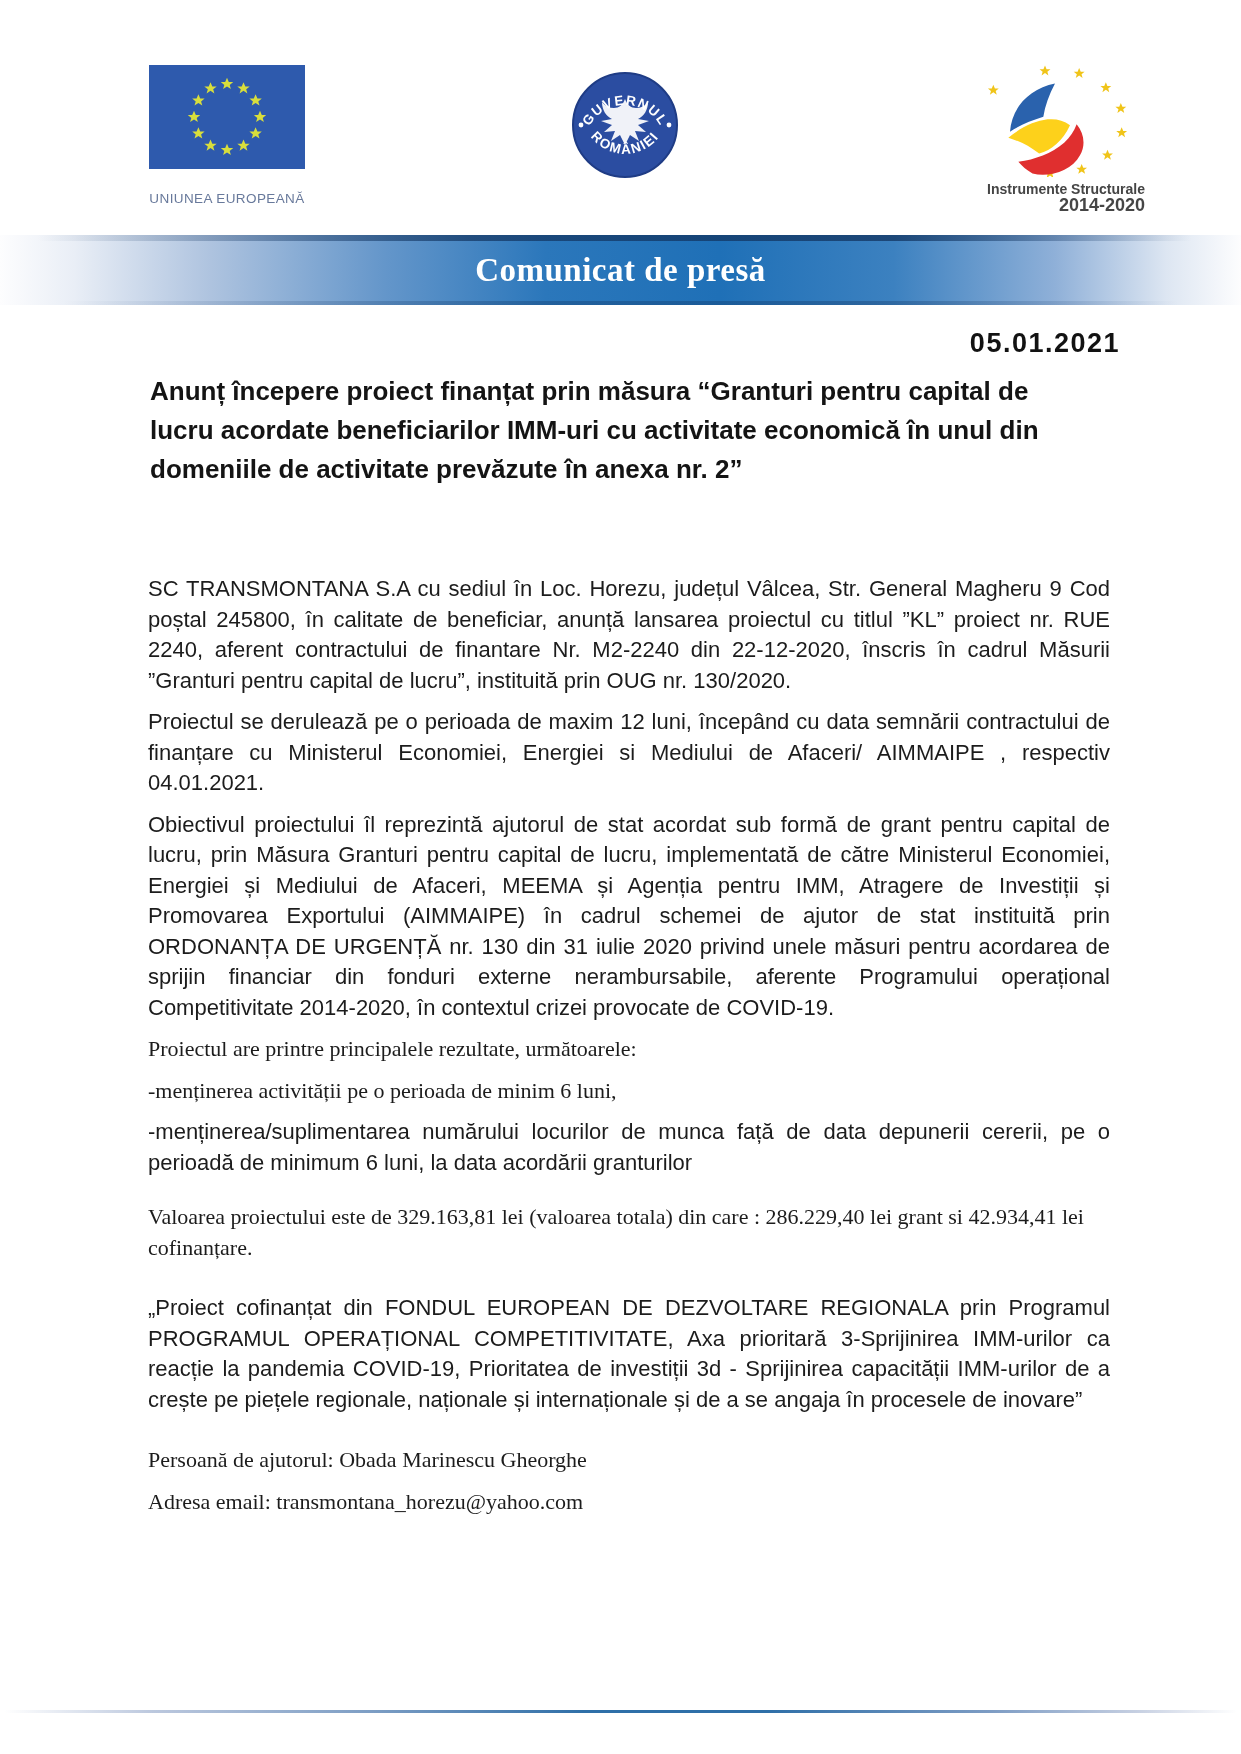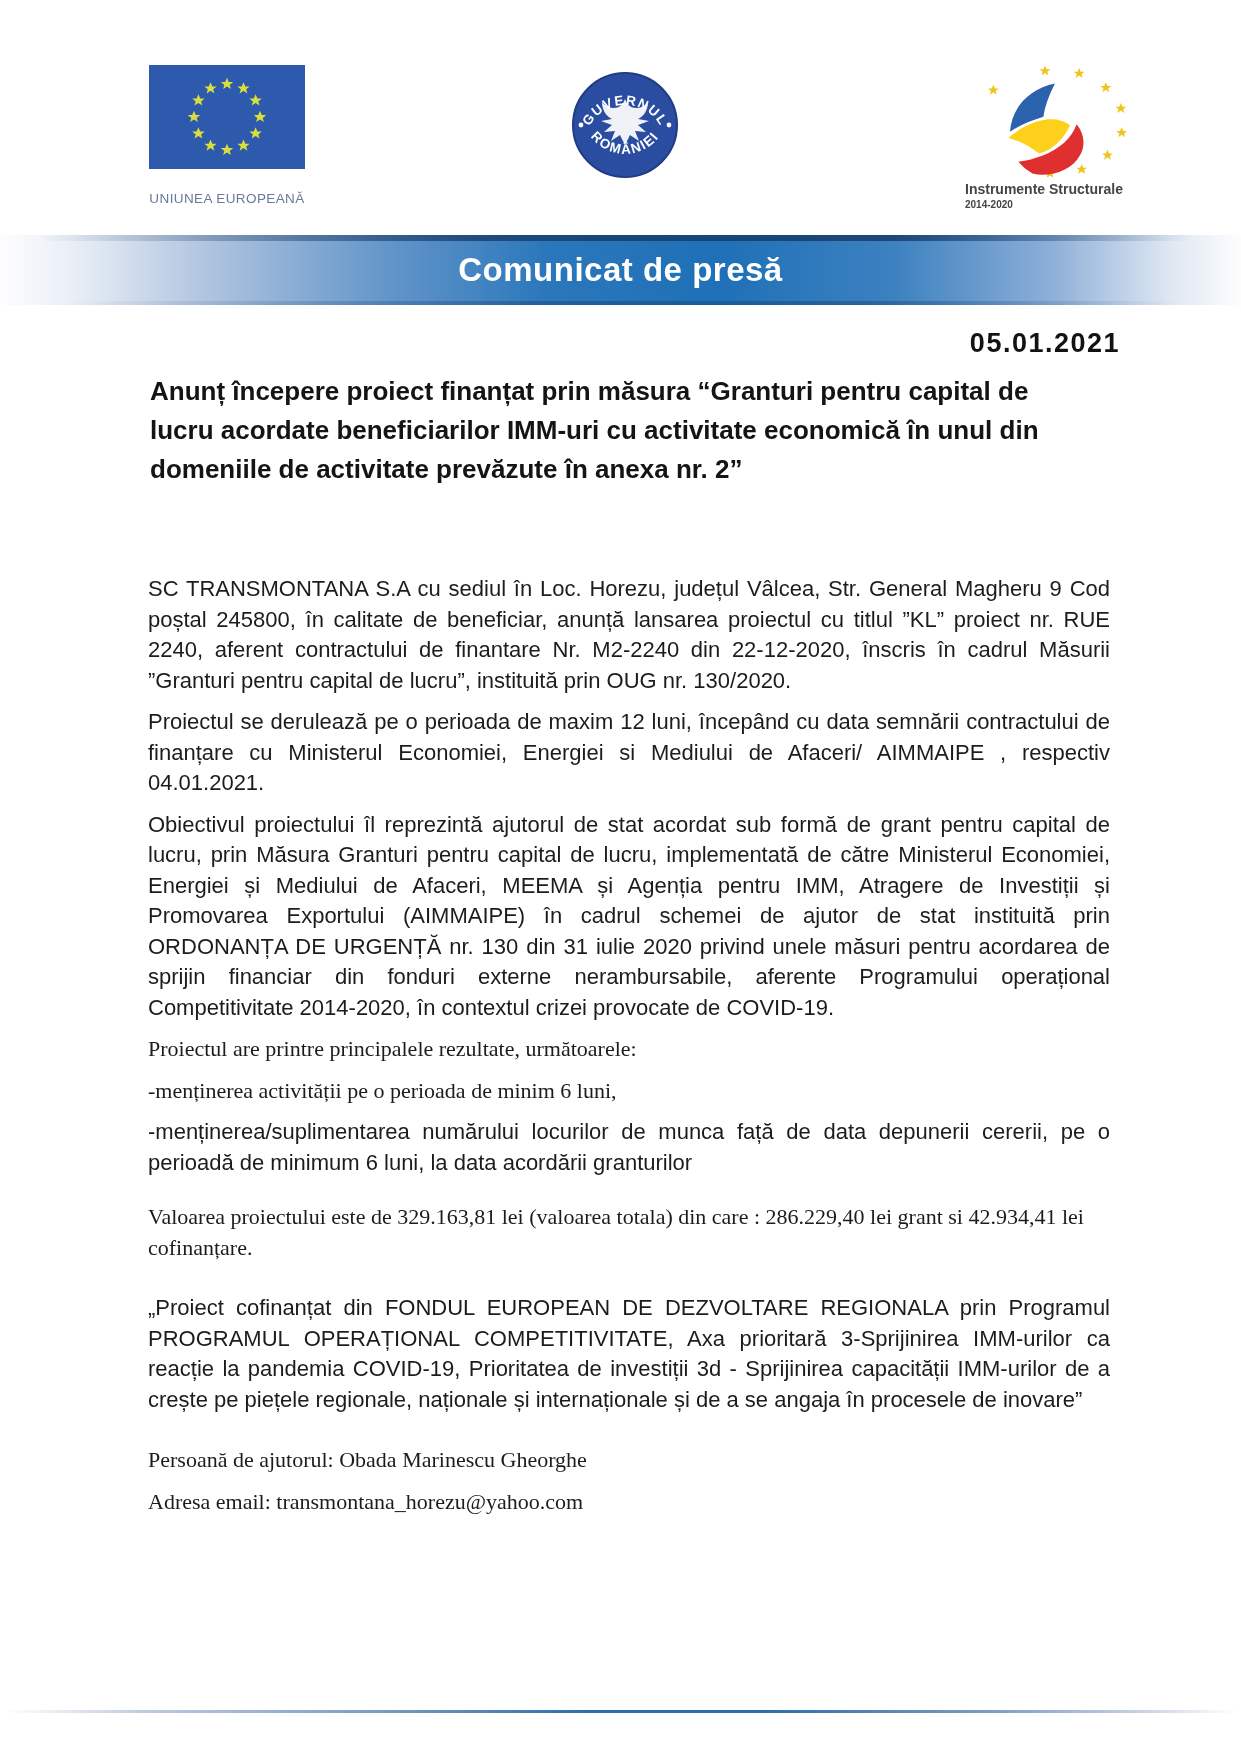--- a/index.html
+++ b/index.html
@@ -8,32 +8,33 @@
     font-family:"Liberation Sans",sans-serif;color:#1d1d1d;overflow:hidden;
   }
 
   
   .eu-logo{position:absolute;left:149px;top:65px;width:156px;text-align:center;}
   .eu-logo svg{display:block;}
   .eu-caption{margin-top:22px;font-size:13.5px;color:#68799b;letter-spacing:.4px;white-space:nowrap;}
 
   .gov-logo{position:absolute;left:570px;top:68px;width:110px;height:114px;}
 
-  .si-logo{position:absolute;left:965px;top:60px;width:180px;text-align:left;}
+  .si-logo{position:absolute;left:965px;top:60px;width:180px;text-align:right;}
   .si-art{display:block;margin:0 auto;}
   .si-caption{font-size:14px;font-weight:bold;color:#454545;line-height:16px;margin-top:4px;white-space:nowrap;}
-  .si-caption2{font-size:10px;font-weight:bold;color:#454545;line-height:16px;}
+  .si-caption2{font-size:18px;font-weight:bold;color:#454545;line-height:16px;}
 
   
   .banner{
     position:absolute;top:235px;left:0;width:1241px;height:70px;
     display:flex;align-items:center;justify-content:center;
     background:linear-gradient(90deg,
       #fdfdfe 0%, #e9eef6 6%, #aec3df 17%, #6496ca 31%, #2b77bb 44%,
       #1f70b7 58%, #3c81c0 72%, #8fb0d8 85%, #dde6f2 94%, #fdfdfe 100%);
+    font-family:Liberation Serif, serif;
   }
   .banner::before{
     content:"";position:absolute;top:0;left:0;right:0;height:6px;
     background:linear-gradient(90deg, rgba(18,52,96,0) 3%, rgba(18,52,96,.7) 38%,
       rgba(18,52,96,.75) 72%, rgba(18,52,96,0) 96%);
   }
   .banner::after{
     content:"";position:absolute;bottom:0;left:0;right:0;height:4px;
     background:linear-gradient(90deg, rgba(18,52,96,0) 5%, rgba(18,52,96,.35) 45%,
       rgba(18,52,96,.35) 70%, rgba(18,52,96,0) 95%);

